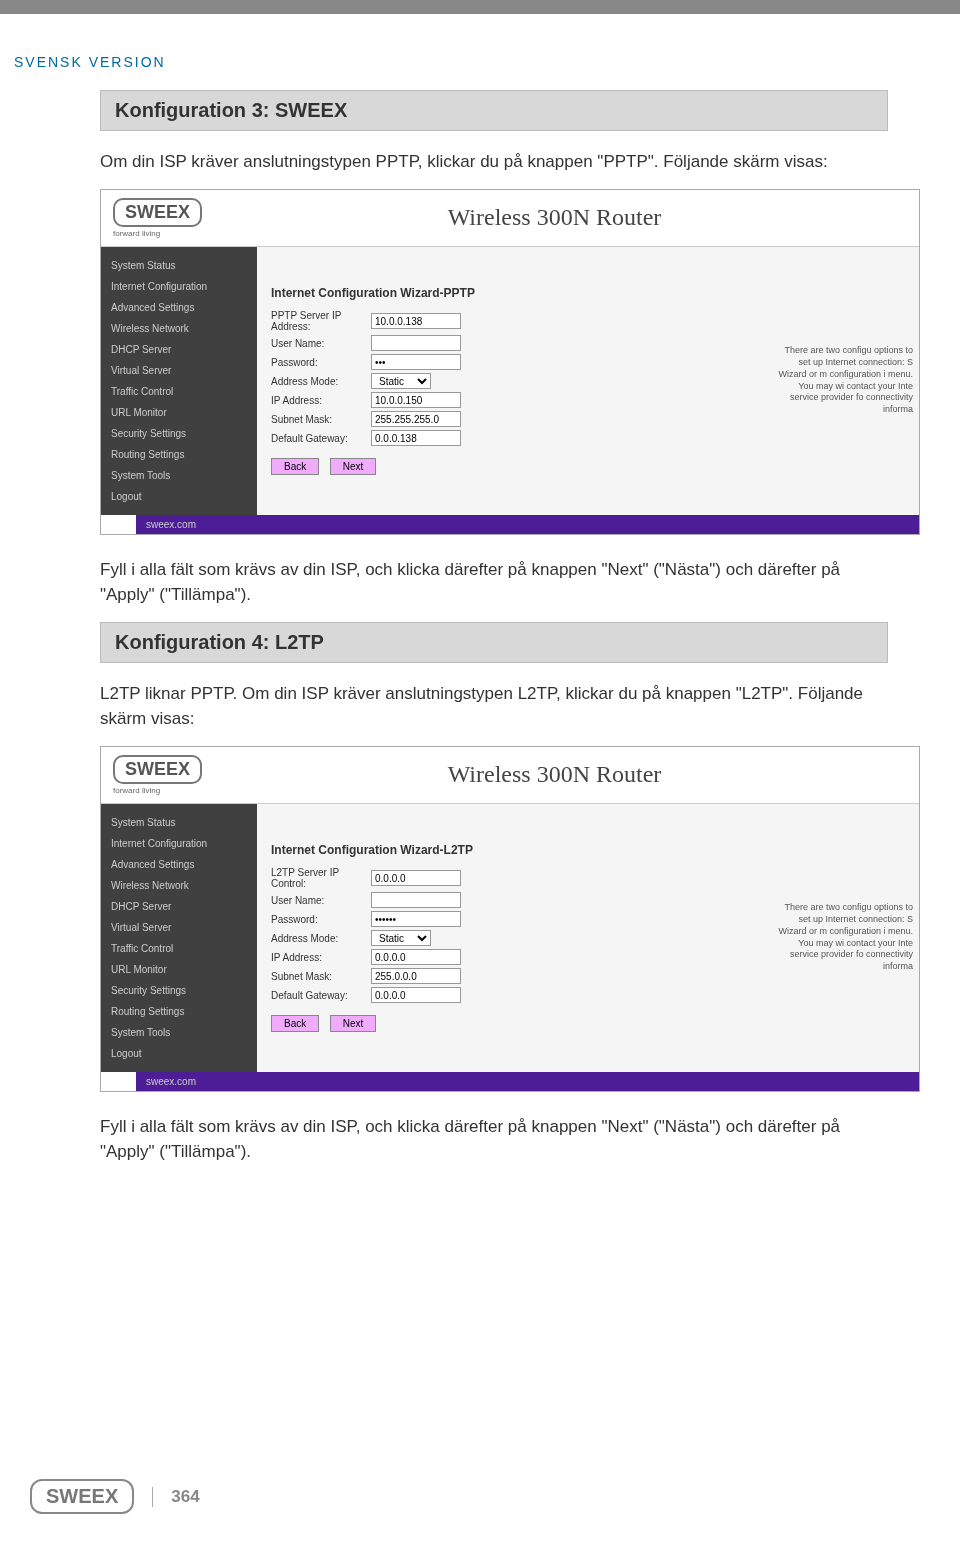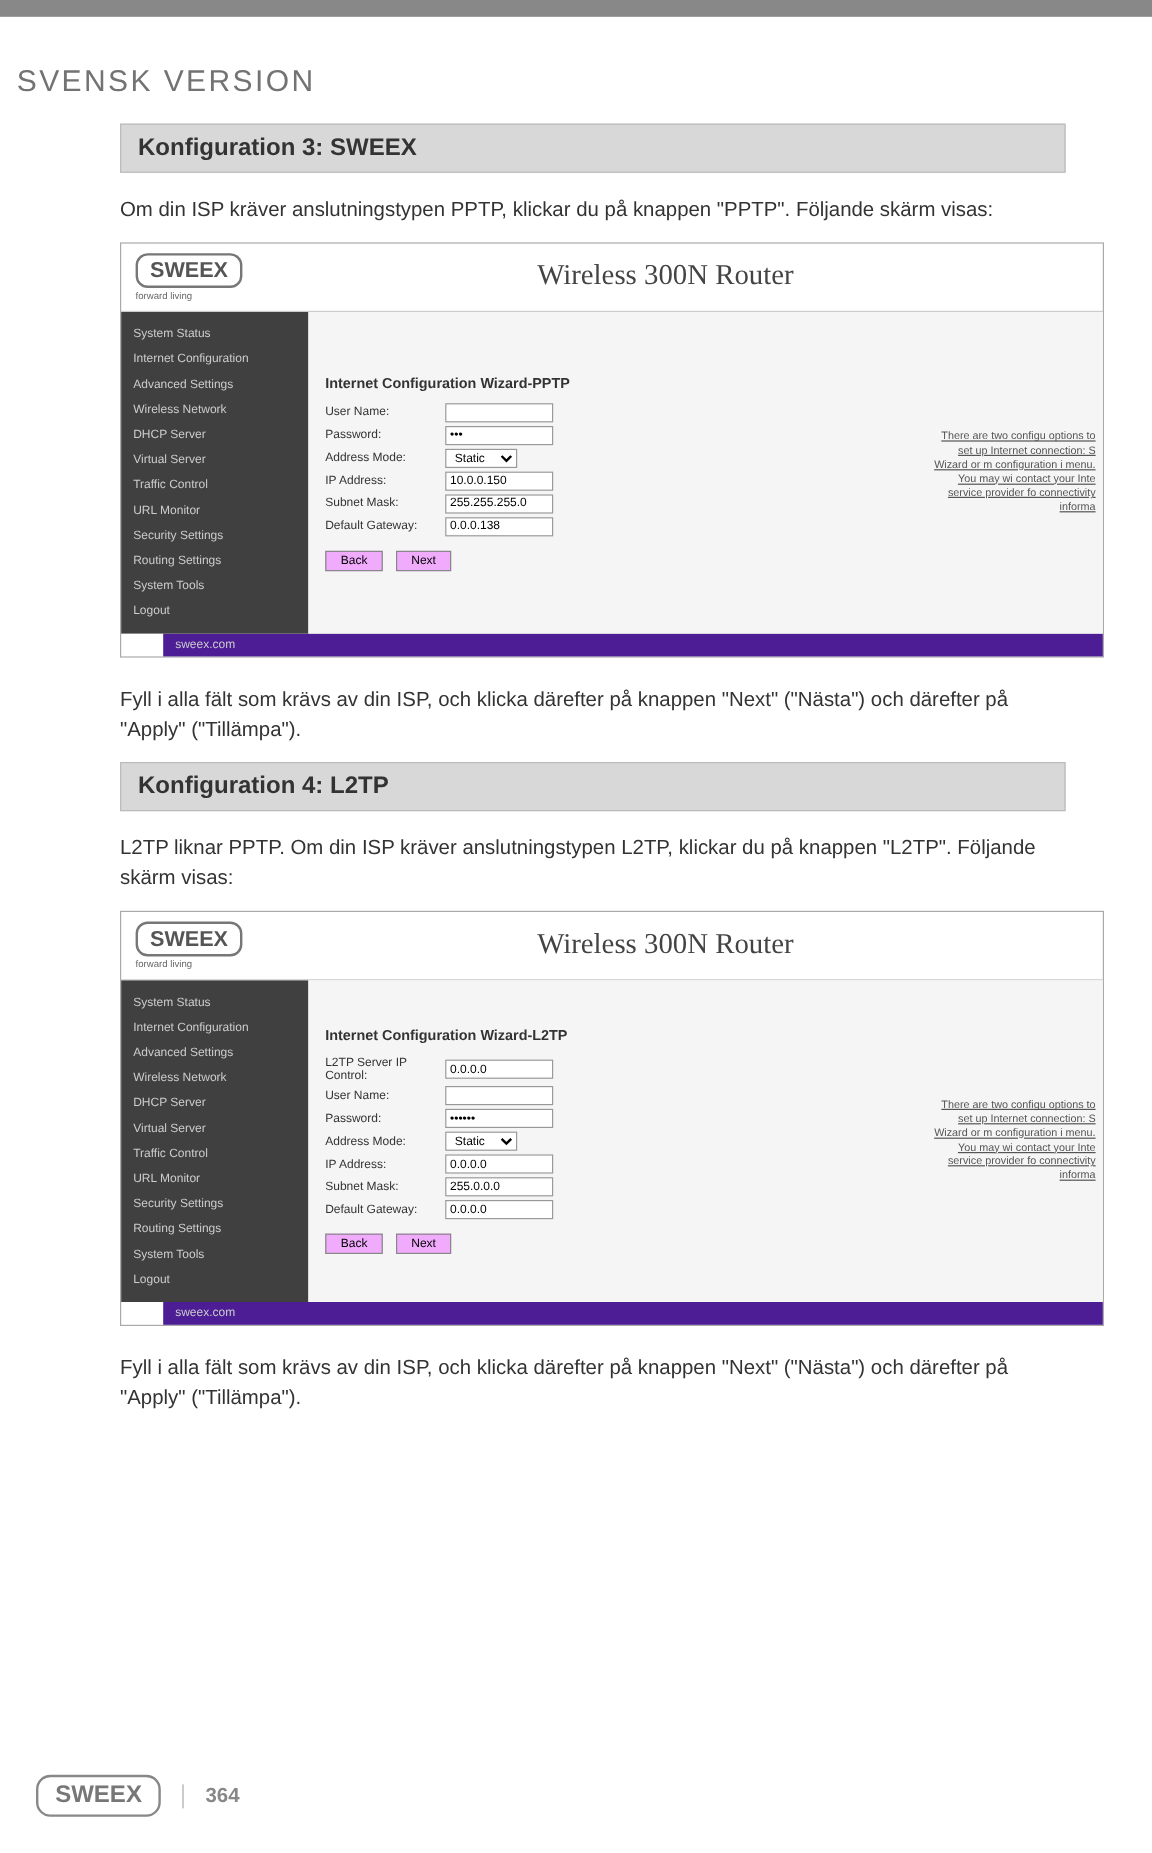--- a/index.html
+++ b/index.html
@@ -6,24 +6,24 @@
   body {
     width: 960px;
     height: 1544px;
     background: #fff;
     font-family: Arial, Helvetica, sans-serif;
     color: #333;
     position: relative;
   }
   .top-bar { height: 14px; background: #888; width: 100%; }
   .page-header {
-    font-size: 25px;
+    font-size: 14px;
     letter-spacing: 2px;
     font-weight: 300;
-    color: #737373;
+    color: #0369a1;
     padding: 40px 0 20px 0;
   }
   .content { padding: 0 72px 0 100px; }
   .section-bar {
     background: #d8d8d8;
     padding: 8px 14px;
     font-size: 20px;
     font-weight: bold;
     border: 1px solid #bbb;
     margin-bottom: 18px;
@@ -92,21 +92,20 @@
     background: #f0abfc;
     margin-right: 6px;
   }
   .info-text {
     width: 150px;
     font-size: 9px;
     color: #555;
     padding: 10px 6px;
     text-align: right;
     line-height: 1.3;
-    text-decoration: underline;
   }
   .ss-footer {
     background: #4c1d95;
     color: #ccc;
     font-size: 10px;
     padding: 4px 10px;
     margin-left: 35px;
   }
   .page-footer {
     position: absolute;
@@ -160,20 +159,24 @@
         <div class="sidebar-item">URL Monitor</div>
         <div class="sidebar-item">Security Settings</div>
         <div class="sidebar-item">Routing Settings</div>
         <div class="sidebar-item">System Tools</div>
         <div class="sidebar-item">Logout</div>
       </div>
       <div class="main-panel">
         <div class="form-area">
           <div class="wizard-title">Internet Configuration Wizard-PPTP</div>
           <div class="form-row">
+              <label>PPTP Server IP Address:</label>
+              <input value="10.0.0.138" style="">
+            </div>
+          <div class="form-row">
               <label>User Name:</label>
               <input value="" style="">
             </div>
           <div class="form-row">
               <label>Password:</label>
               <input value="•••" style="">
             </div>
           <div class="form-row">
               <label>Address Mode:</label>
               <select><option>Static</option></select>

